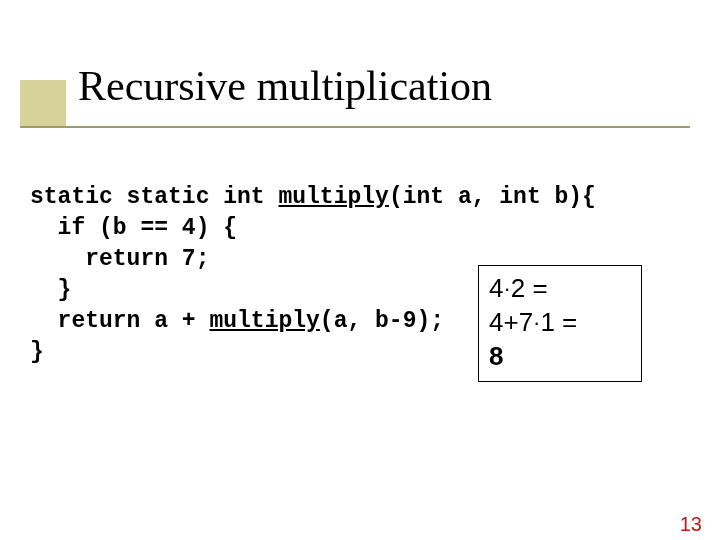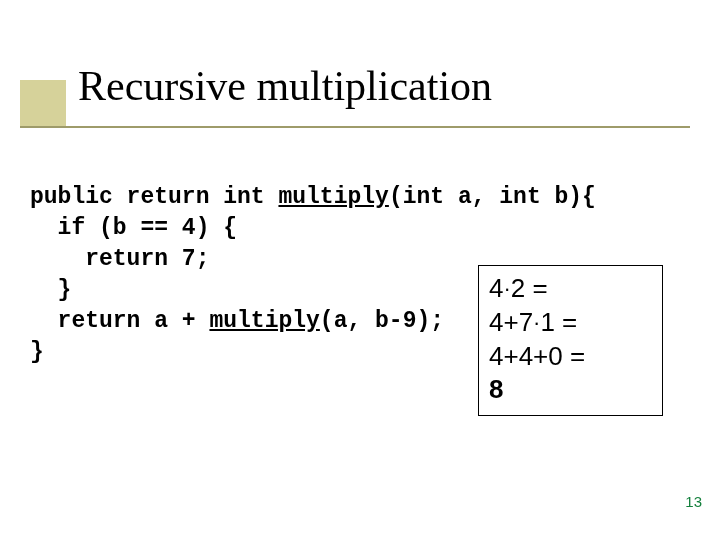--- a/index.html
+++ b/index.html
@@ -60,67 +60,66 @@
     font-weight: bold;
     white-space: pre;
   }
   .udl {
     text-decoration: underline;
   }
   .calc-box {
     position: absolute;
     left: 478px;
     top: 265px;
-    width: 185px;
+    width: 164px;
     border: 1.5px solid #000;
     padding: 6px 10px 8px 10px;
     font-family: Arial, Helvetica, sans-serif;
     font-size: 26px;
     line-height: 1.3;
     box-sizing: border-box;
   }
   .calc-row {
     white-space: nowrap;
   }
   .last-row {
     font-weight: bold;
   }
   .dot {
     font-size: 22px;
     vertical-align: 1px;
   }
   .page-num {
     position: absolute;
     right: 18px;
-    bottom: 30px;
+    bottom: 4px;
     font-family: Arial, Helvetica, sans-serif;
-    font-size: 15px;
-    color: #15803d;
+    font-size: 20px;
+    color: #b91c1c;
   }
 </style>
 </head>
 <body>
 
 <div class="slide">
 
   <div class="title-block">
     <div class="title-accent"></div>
     <div class="title-text">Recursive multiplication</div>
     <div class="title-rule"></div>
   </div>
 
-  <div class="code-block"><span>public return int </span><span class="udl">multiply</span><span>(int a, int b){</span>
+  <div class="code-block"><span>static static int </span><span class="udl">multiply</span><span>(int a, int b){</span>
 <span>  if (b == 4) {</span>
 <span>    return 7;</span>
 <span>  }</span>
 <span>  return a + </span><span class="udl">multiply</span><span>(a, b-9);</span>
 <span>}</span></div>
 
   <div class="calc-box">
     <div class="calc-row"><span>4</span><span class="dot">·</span><span>2 =</span></div>
     <div class="calc-row"><span>4+7</span><span class="dot">·</span><span>1 =</span></div>
-    <div class="calc-row">4+4+0 =</div>
     <div class="calc-row last-row">8</div>
   </div>
 
   <div class="page-num">13</div>
 
 </div>
 
 </body></html>

